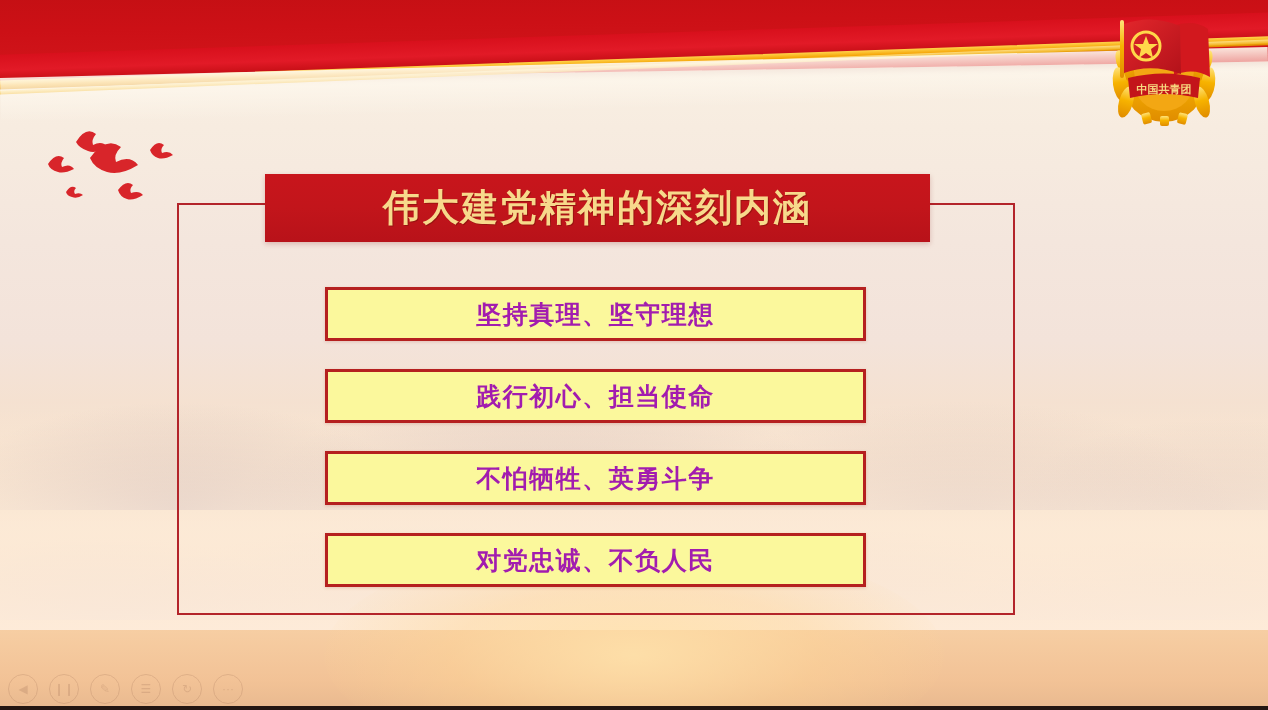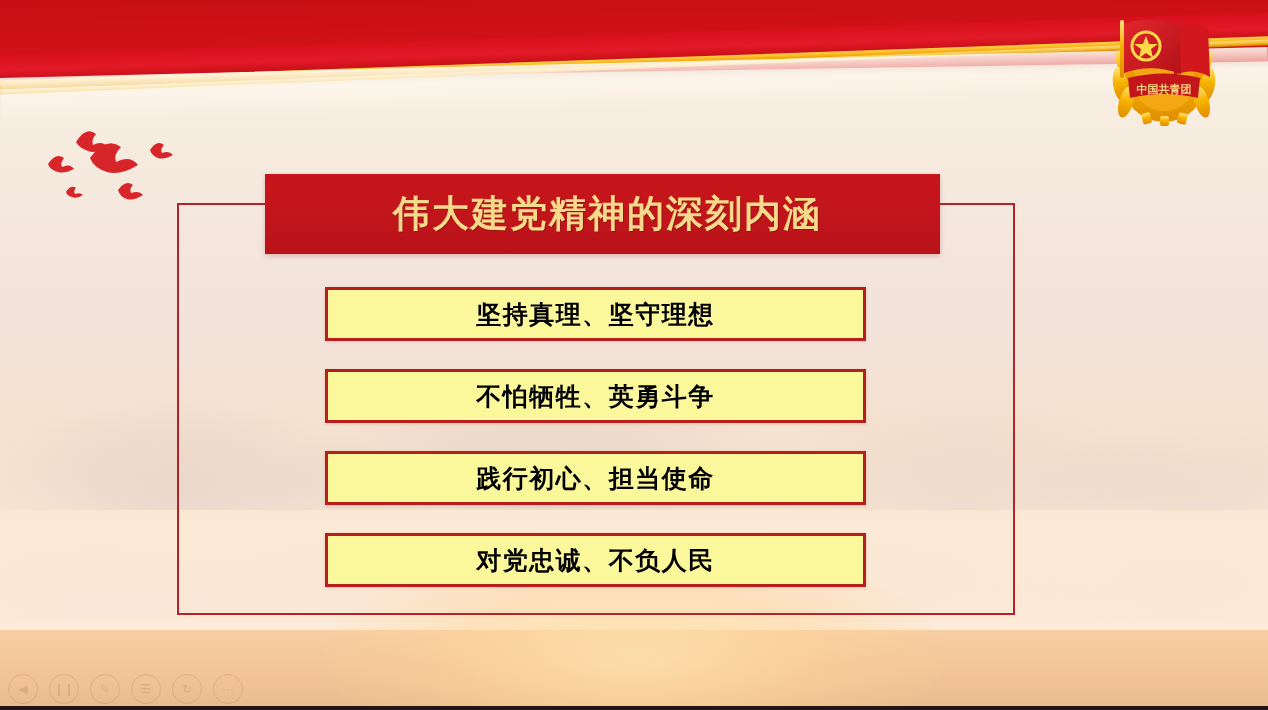--- a/index.html
+++ b/index.html
@@ -155,27 +155,26 @@
     border: 2px solid #b3242a;
     box-sizing: border-box;
   }
 
   
   .title-bar {
     position: absolute;
     left: 265px;
     top: 174px;
     width: 665px;
-    height: 80px;
+    height: 68px;
     background: linear-gradient(180deg, #c8151c 0%, #c2151b 50%, #b81219 100%);
     display: flex;
     align-items: center;
     justify-content: center;
     box-shadow: 0 2px 5px rgba(130,20,20,0.22);
-    padding-left: 10px;
   }
   .title-text {
     color: #f7d98b;
     font-size: 37px;
     font-weight: bold;
     letter-spacing: 2px;
     text-shadow: 1px 1px 0 rgba(120,20,10,0.55);
     white-space: nowrap;
   }
 
@@ -192,21 +191,21 @@
     background: #fbf89c;
     border: 3px solid #b5201f;
     box-sizing: border-box;
     display: flex;
     align-items: center;
     justify-content: center;
     box-shadow: 0 1px 3px rgba(150,40,30,0.18);
   }
   .item-box:last-child { margin-bottom: 0; }
   .item-text {
-    color: #000000;
+    color: #a21caf;
     font-size: 25px;
     font-weight: bold;
     letter-spacing: 1.5px;
     white-space: nowrap;
   }
 
   
   .watermark {
     position: absolute;
     left: 8px;
@@ -311,24 +310,24 @@
 
   <div class="title-bar">
     <span class="title-text">伟大建党精神的深刻内涵</span>
   </div>
 
   <div class="items">
     <div class="item-box">
       <span class="item-text">坚持真理、坚守理想</span>
     </div>
     <div class="item-box">
-      <span class="item-text">不怕牺牲、英勇斗争</span>
+      <span class="item-text">践行初心、担当使命</span>
     </div>
     <div class="item-box">
-      <span class="item-text">践行初心、担当使命</span>
+      <span class="item-text">不怕牺牲、英勇斗争</span>
     </div>
     <div class="item-box">
       <span class="item-text">对党忠诚、不负人民</span>
     </div>
   </div>
 
   <div class="watermark">
     <div class="wm-dot">◀</div>
     <div class="wm-dot">❙❙</div>
     <div class="wm-dot">✎</div>

